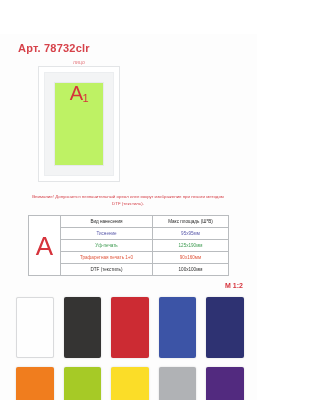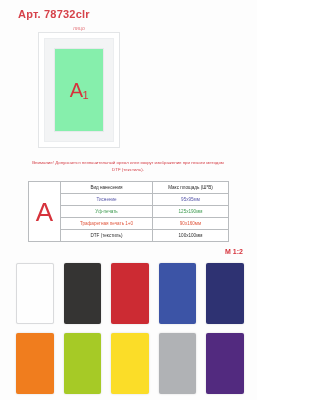--- a/index.html
+++ b/index.html
@@ -12,20 +12,21 @@
     height: 400px;
     overflow: hidden;
     font-family: "Liberation Sans", sans-serif;
     position: relative;
   }
 
   .page {
     position: absolute;
     inset: 0;
     background: #fdfdfd;
+    margin-top: 34px;
   }
 
   
   .art-title {
     position: absolute;
     left: 18px;
     top: 8px;
     font-size: 11px;
     font-weight: bold;
     color: #d6424a;
@@ -76,25 +77,25 @@
     background: #f3f4f5;
     border: 1px solid #eceef0;
     box-sizing: border-box;
   }
   .frame-inner {
     position: absolute;
     left: 9px;
     top: 9px;
     right: 9px;
     bottom: 9px;
-    background: #86efac;
+    background: #bef264;
     border: 1px solid #e7e9eb;
     box-sizing: border-box;
     display: flex;
-    align-items: center;
+    align-items: flex-start;
     justify-content: center;
   }
   .frame-code {
     color: #d6333c;
     font-size: 20px;
     font-weight: normal;
     line-height: 1;
     letter-spacing: -0.5px;
   }
   .frame-code sub {

